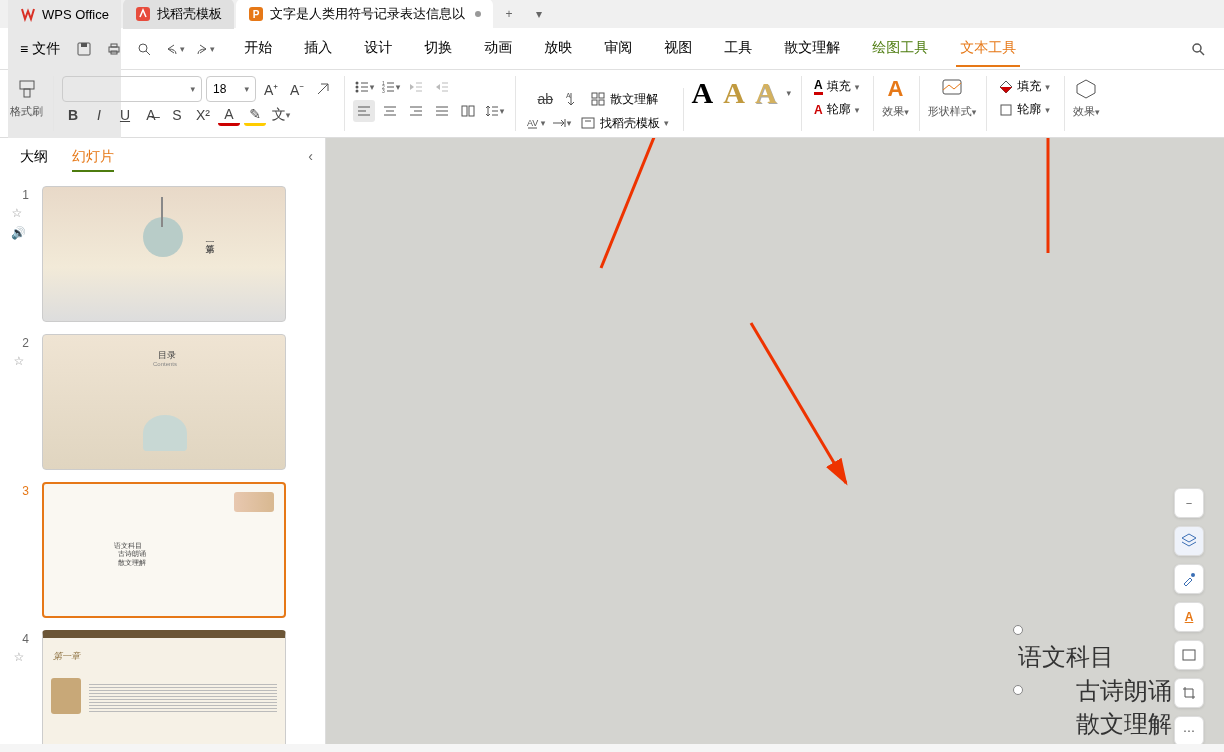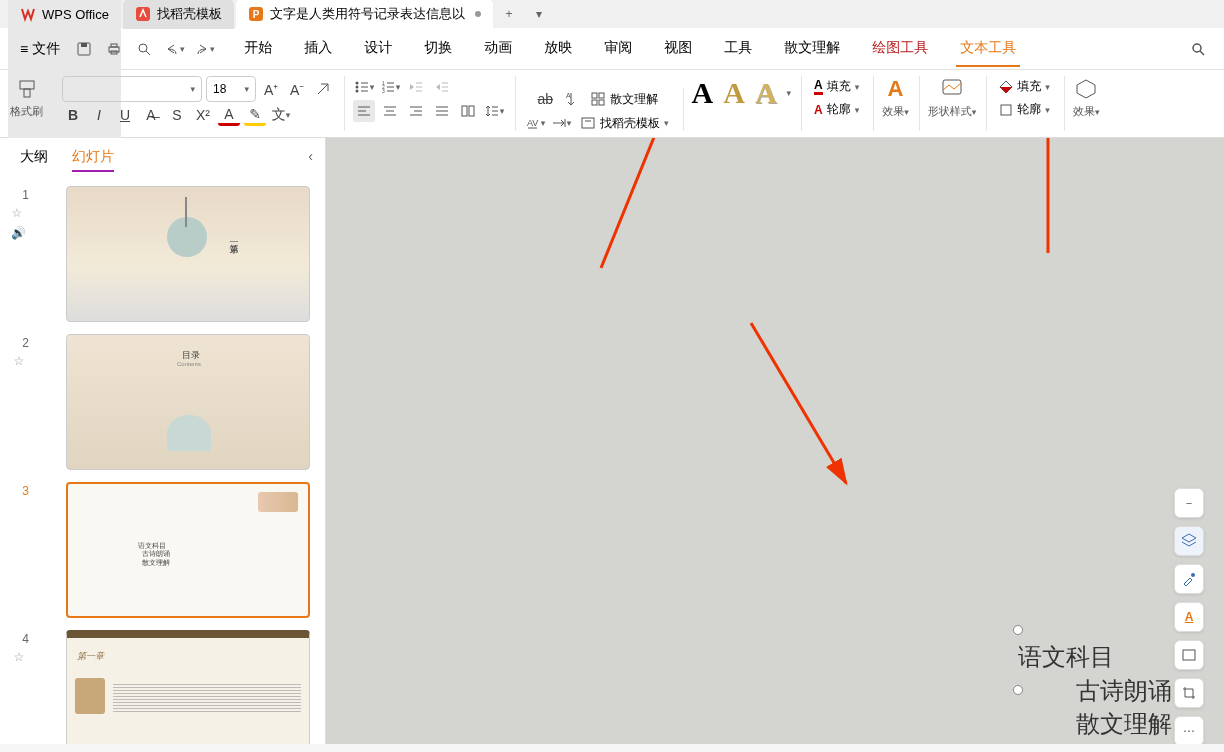--- a/index.html
+++ b/index.html
@@ -14,21 +14,21 @@
 .tab-icon { width: 16px; height: 16px; display: inline-flex; align-items: center; justify-content: center; }
 .newtab { width: 28px; height: 28px; display: flex; align-items: center; justify-content: center; color: #666; }
 .tab-dot { width: 6px; height: 6px; background: #999; border-radius: 50%; margin-left: 4px; }
 
 
 .menubar { display: flex; align-items: center; height: 42px; background: #fff; padding: 0 12px; border-bottom: 1px solid #e0e0e0; gap: 2px; }
 .menubtn { width: 28px; height: 28px; display: flex; align-items: center; justify-content: center; color: #555; border-radius: 4px; }
 .file-menu { display: flex; align-items: center; gap: 4px; padding: 4px 8px; font-size: 14px; }
 .menutabs { display: flex; gap: 24px; margin-left: 20px; font-size: 14px; }
 .menutab { padding: 8px 4px; cursor: pointer; }
-.menutab.hl { color: #b91c1c; }
+.menutab.hl { color: #4d7c0f; }
 .menutab.active { color: #e67817; border-bottom: 2px solid #e67817; }
 .search-icon-wrap { margin-left: auto; }
 
 
 .ribbon { display: flex; align-items: stretch; height: 68px; background: #fff; padding: 6px 10px; gap: 8px; border-bottom: 1px solid #ddd; }
 .rgroup { display: flex; flex-direction: column; align-items: center; gap: 2px; border-right: 1px solid #e5e5e5; padding-right: 10px; }
 .rgroup:last-child { border-right: none; }
 .rbtn { width: 26px; height: 26px; display: flex; align-items: center; justify-content: center; color: #444; border-radius: 3px; }
 .rbtn.sm { width: 22px; height: 22px; font-size: 14px; }
 .rrow { display: flex; gap: 4px; align-items: center; }
@@ -41,27 +41,27 @@
 .bigA.a3 { color: #d4b15e; text-shadow: 1px 1px #aaa; }
 .combo-btn { display: flex; align-items: center; gap: 4px; padding: 2px 4px; font-size: 12px; }
 .caret { font-size: 9px; color: #666; }
 
 
 .main { display: flex; height: 606px; }
 
 
 .slidepanel { width: 326px; background: #fff; border-right: 1px solid #ddd; display: flex; flex-direction: column; }
 .sp-tabs { display: flex; gap: 24px; padding: 10px 20px 6px; font-size: 14px; position: relative; }
-.sp-tab.active { color: #e67817; border-bottom: 2px solid #a21caf; padding-bottom: 4px; }
+.sp-tab.active { color: #e67817; border-bottom: 2px solid #4d7c0f; padding-bottom: 4px; }
 .sp-collapse { position: absolute; right: 12px; top: 10px; color: #666; }
 .thumbs { flex: 1; overflow-y: auto; padding: 8px 4px; }
 .thumb-row { display: flex; gap: 8px; margin-bottom: 12px; }
 .thumb-num { width: 20px; text-align: right; color: #666; font-size: 12px; padding-top: 2px; }
 .thumb-icons { display: flex; flex-direction: column; gap: 6px; color: #999; margin-top: 4px; }
-.thumb { width: 244px; height: 136px; border: 1px solid #ccc; border-radius: 4px; background: #f8f6f2; position: relative; overflow: hidden; margin-left: 24px; }
+.thumb { width: 244px; height: 136px; border: 1px solid #ccc; border-radius: 4px; background: #f8f6f2; position: relative; overflow: hidden; }
 .thumb.sel { border: 2px solid #e67817; }
 .thumb-bg1 { background: linear-gradient(#e8d9c8, #f2ead8 60%, #ddd); }
 .thumb-bg2 { background: linear-gradient(#efe4d3, #e0d5c0); }
 .thumb-bg4 { background: #f6f1e6; border-top: 8px solid #6b5536; }
 .thumb-text { position: absolute; font-size: 9px; color: #444; }
 
 
 .canvas-area { flex: 1; background: #d4d4d0; position: relative; overflow: hidden; }
 .textbox { position: absolute; left: 692px; top: 492px; width: 460px; }
 .textbox-content { padding: 10px 0; font-size: 24px; color: #333; line-height: 1.4; }

